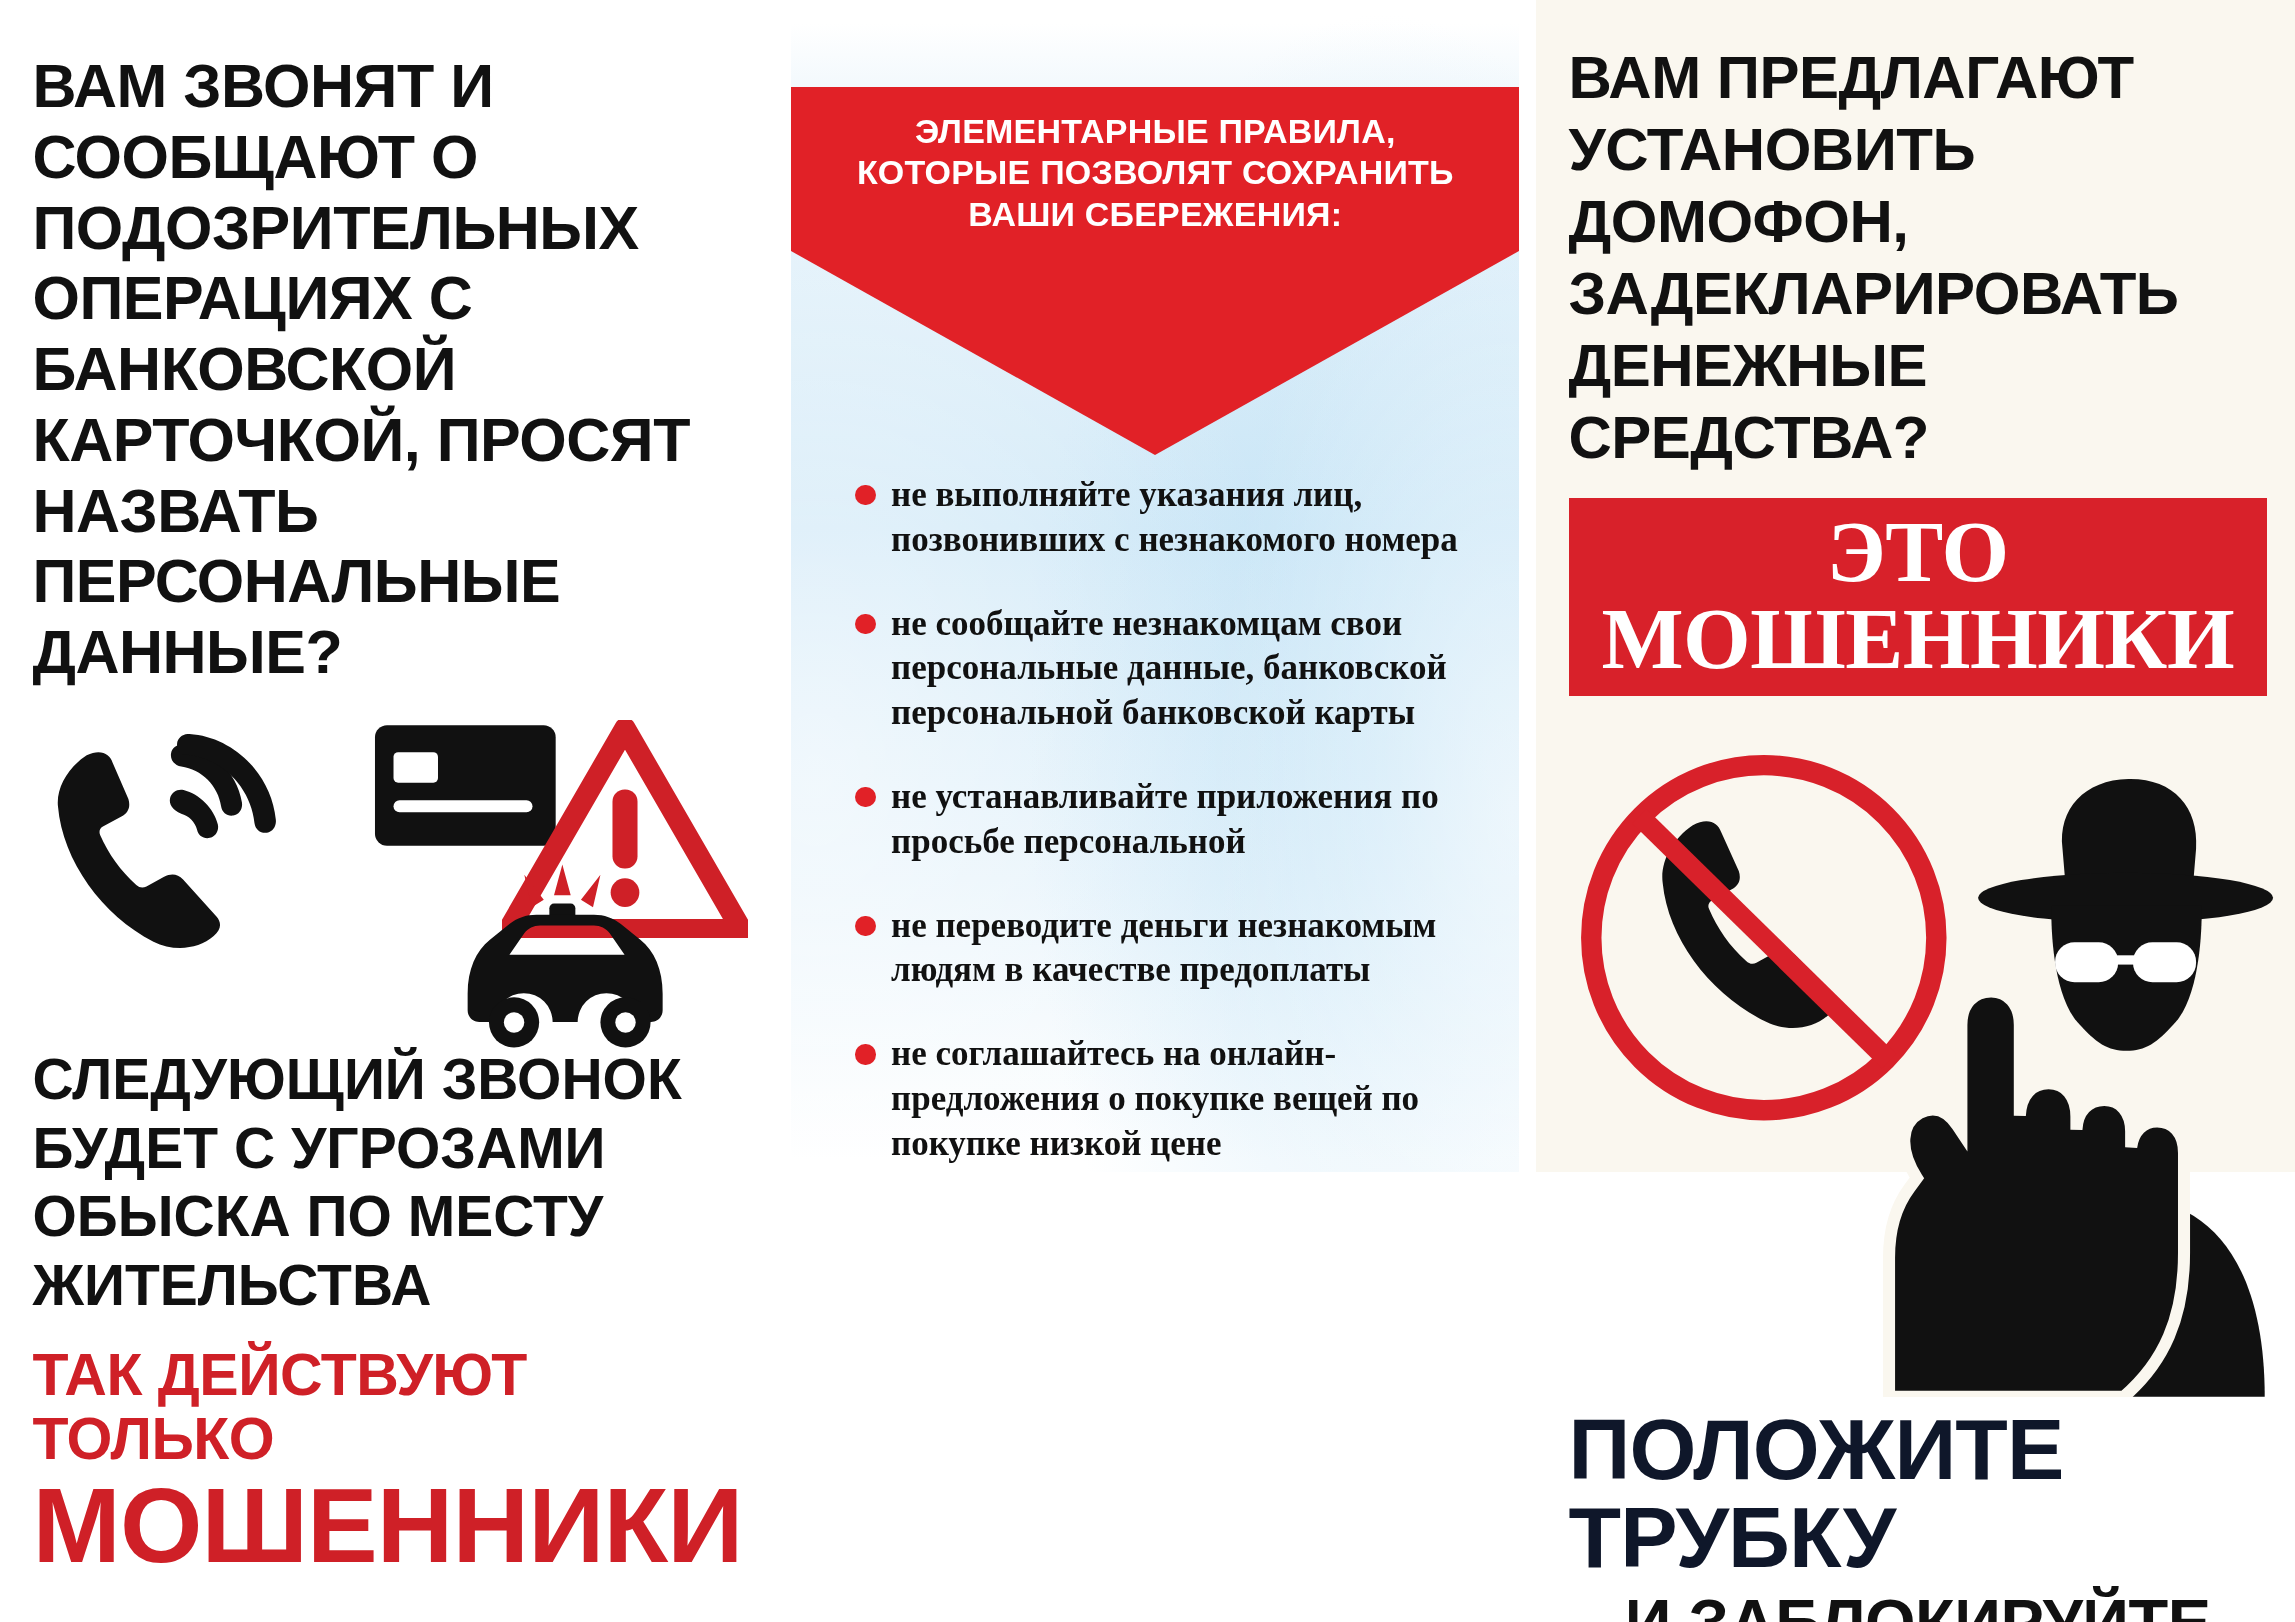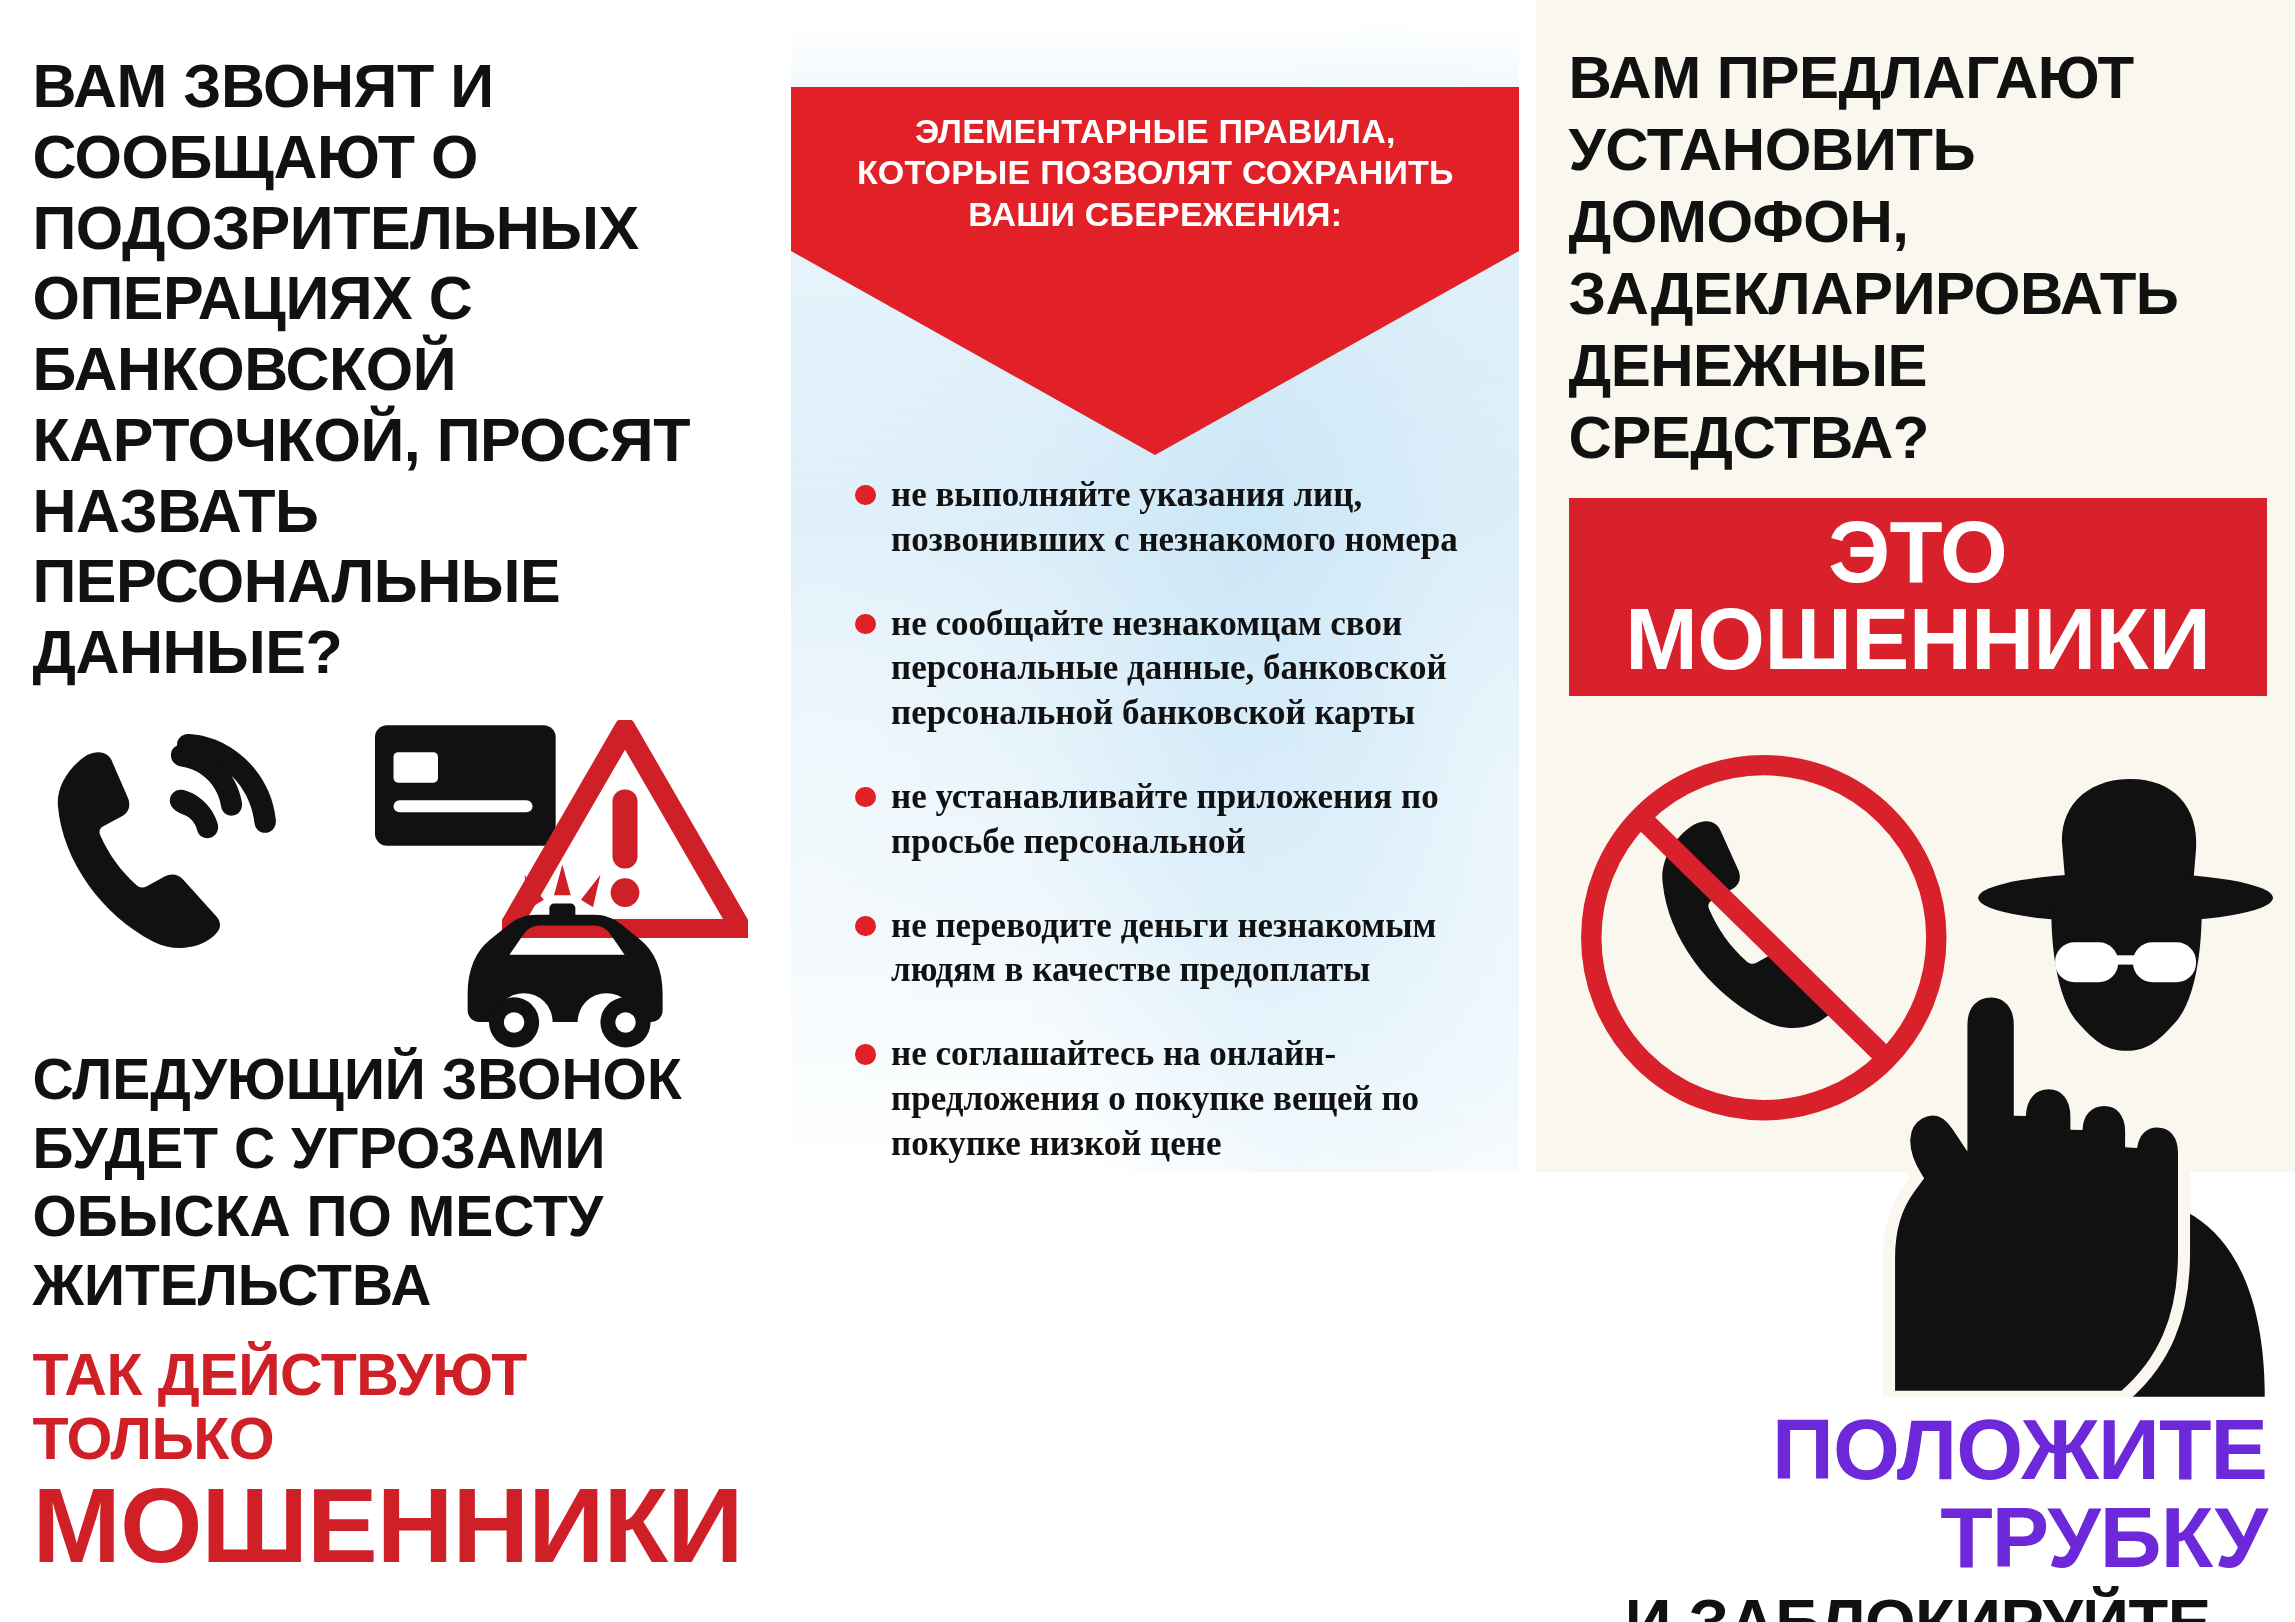--- a/index.html
+++ b/index.html
@@ -158,42 +158,43 @@
     line-height:1.2;
     color:#111111;
     text-transform:uppercase;
     letter-spacing:-0.5px;
   }
   .right-redbar{
     margin-top:24px;
     background:#d8212a;
     padding:10.2px 12px 14px 12px;
     text-align:center;
+    font-family:Liberation Serif, serif;
   }
   .right-redbar-text{
     color:#ffffff;
     font-weight:bold;
     font-size:87px;
     line-height:1;
     letter-spacing:-0.5px;
     text-transform:uppercase;
   }
   .right-art{
     position:relative;
     height:705px;
     margin-top:4.6px;
   }
   .right-foot1{
     font-weight:bold;
     font-size:86px;
     line-height:1.02;
-    color:#6d28d9;
+    color:#0f172a;
     text-transform:uppercase;
     letter-spacing:-0.9px;
-    text-align:right;
+    text-align:left;
   }
   .right-foot2{
     font-weight:bold;
     font-size:65px;
     line-height:1.08;
     color:#111111;
     text-transform:uppercase;
     letter-spacing:-0.5px;
     text-align:center;
     margin-top:6.5px;

